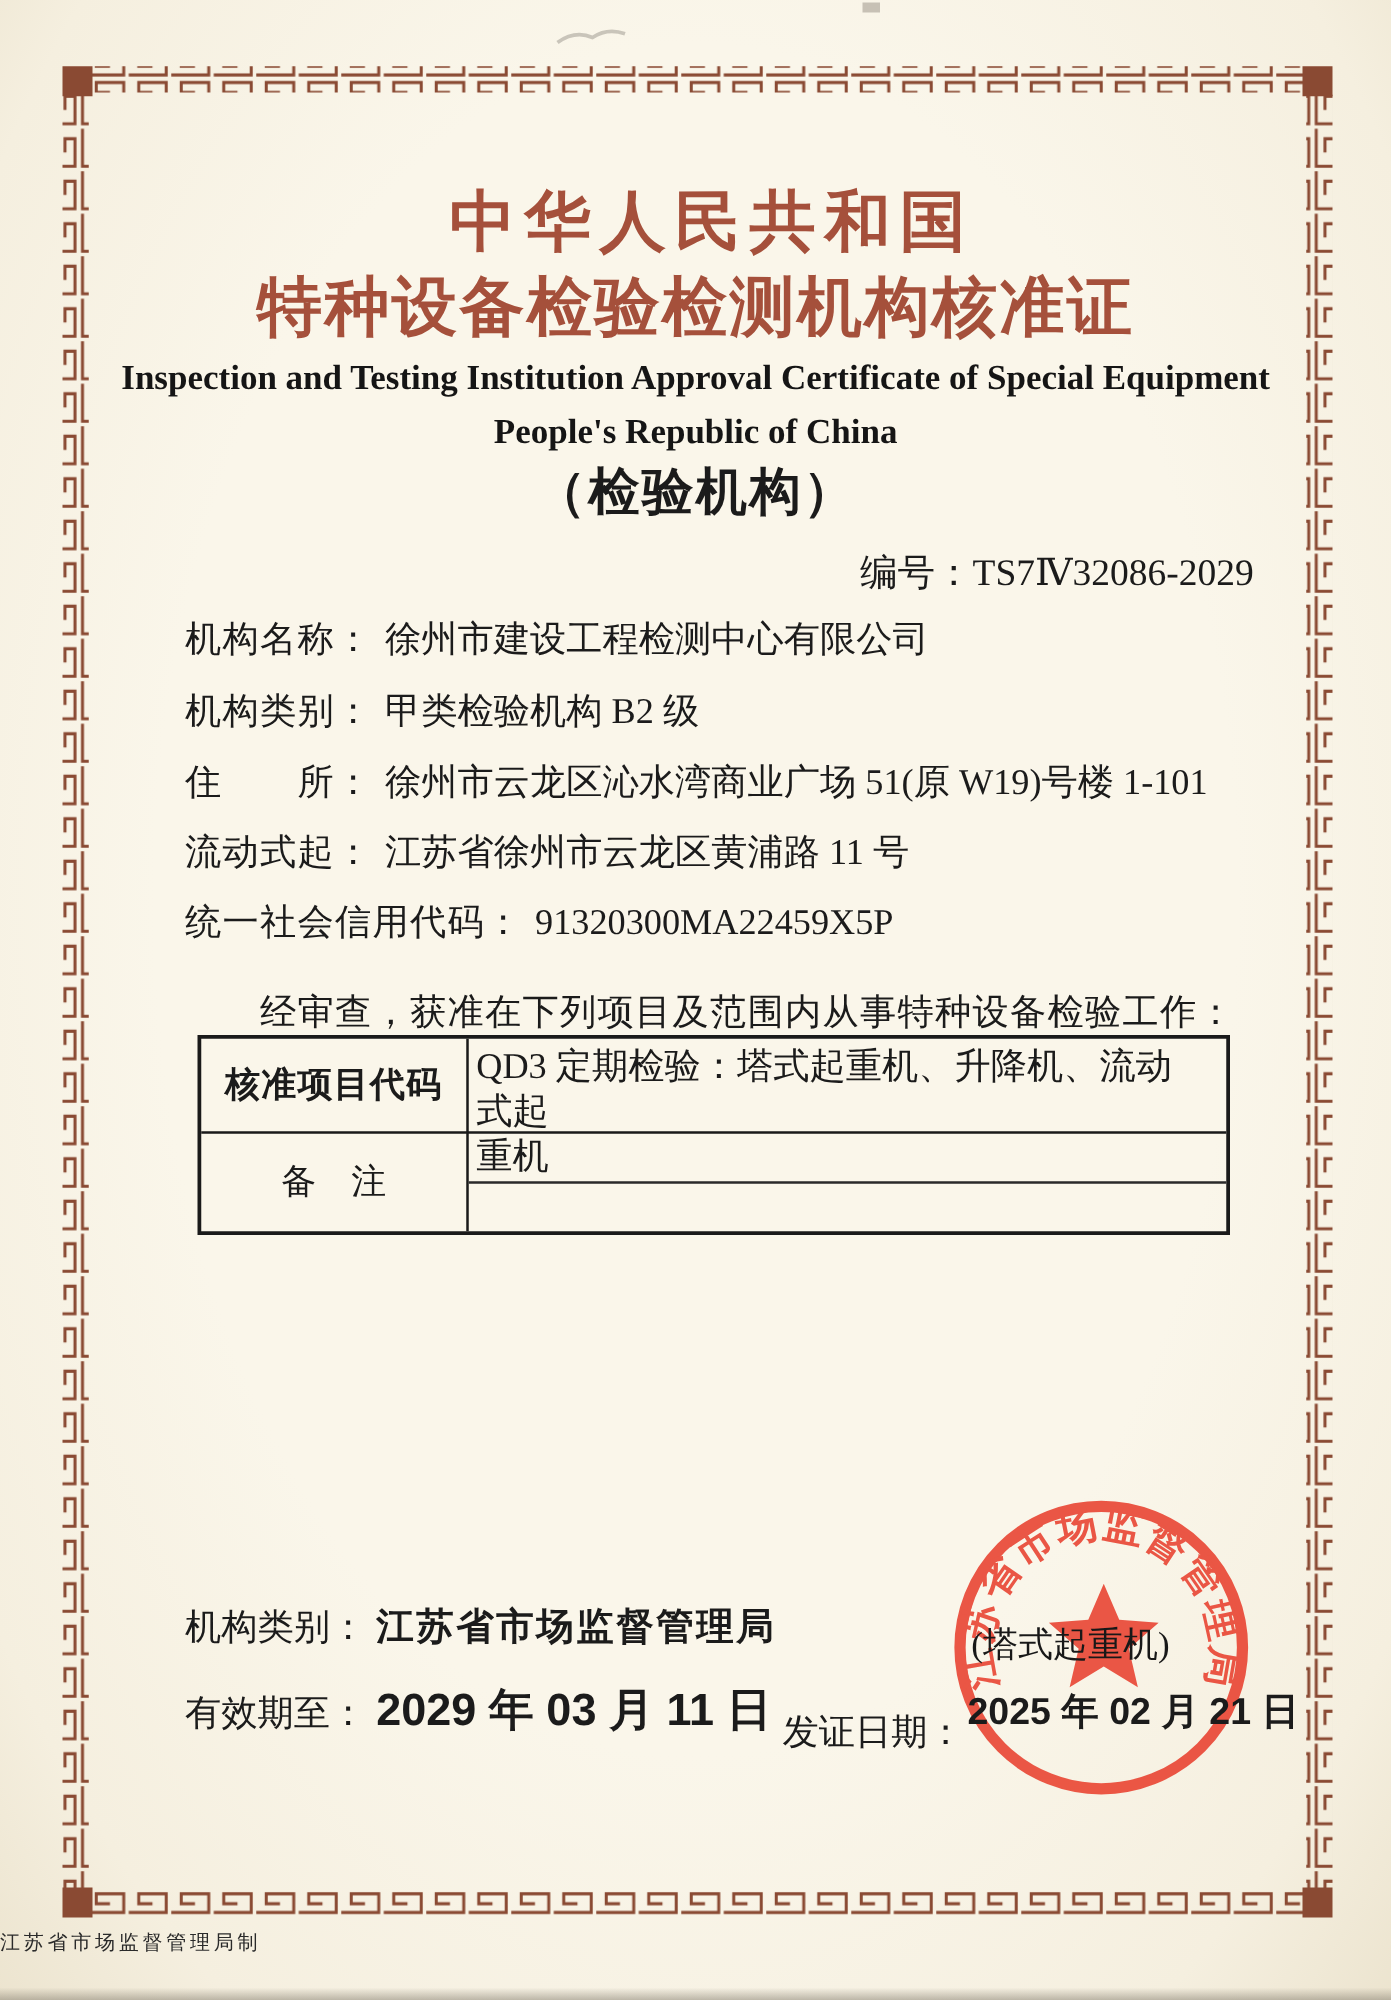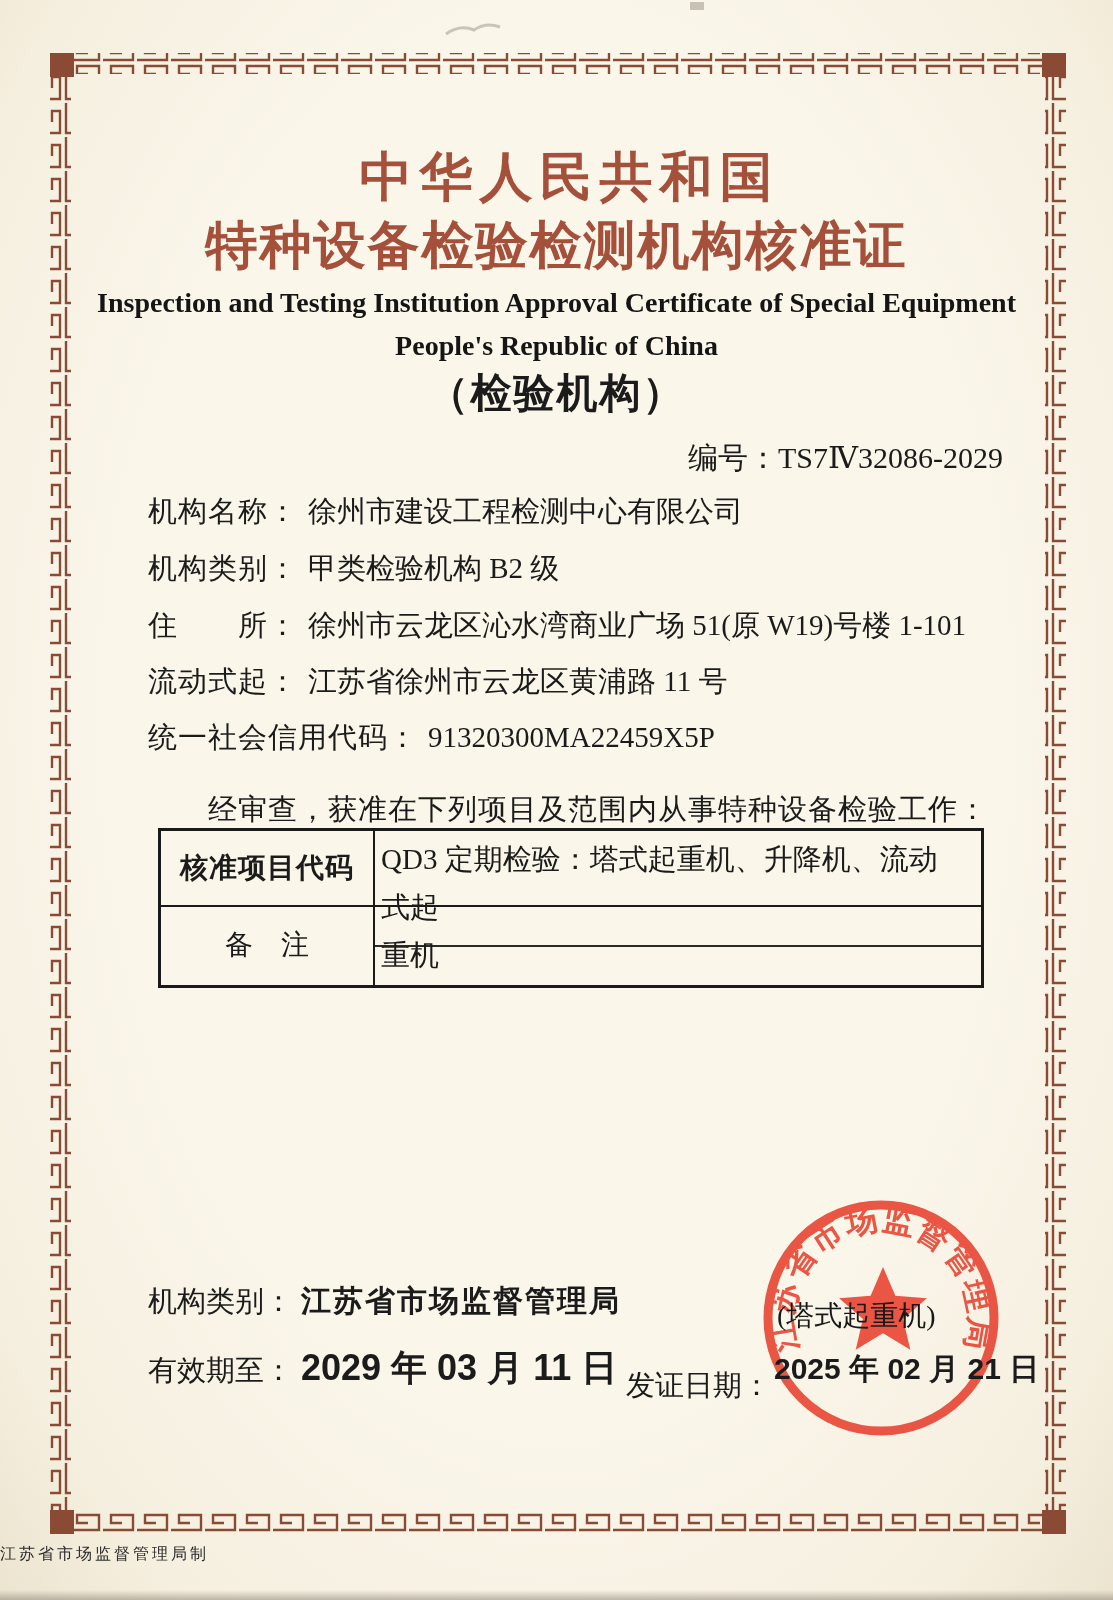--- a/index.html
+++ b/index.html
@@ -22,21 +22,21 @@
   .field .lbl{letter-spacing:1px;}
   .field .val{margin-left:10px;}
   .f0{top:492px;} .f1{top:549px;} .f2{top:606px;} .f3{top:662px;} .f4{top:718px;}
   .statement{top:790px;left:208px;font-size:29px;letter-spacing:1px;}
   .tbl{top:828px;left:158px;width:820px;height:154px;border:3px solid #1a1a1a;background:transparent;}
   .tbl .vline{position:absolute;left:212px;top:0;width:2px;height:100%;background:#1a1a1a;}
   .tbl .hline1{position:absolute;left:0;top:74px;width:100%;height:2px;background:#1a1a1a;}
   .tbl .hline2{position:absolute;left:214px;top:114px;right:0;height:2px;background:#2a2a2a;}
   .tbl .hcell{position:absolute;left:0;top:0;width:212px;height:74px;display:flex;align-items:center;justify-content:center;
       font-size:28px;font-weight:700;letter-spacing:1px;}
-  .tbl .scope{position:absolute;left:220px;top:4px;width:560px;font-size:29px;line-height:48px;}
+  .tbl .scope{position:absolute;left:220px;top:4px;width:560px;font-size:29px;line-height:36px;}
   .tbl .rcell{position:absolute;left:0;top:76px;width:212px;height:76px;display:flex;align-items:center;justify-content:center;
       font-size:28px;}
   .issuer{top:1281px;left:148px;font-size:29px;}
   .issuer .val{font-weight:700;font-size:30px;margin-left:8px;letter-spacing:2px;}
   .valid{top:1344px;left:148px;font-size:29px;}
   .datey{font-family:"Liberation Sans","DejaVu Sans",sans-serif;font-weight:600;font-size:36px;margin-left:8px;}
   .issuedate-lbl{top:1366px;left:626px;font-size:29px;}
   .issuedate-val{top:1349px;left:774px;font-size:30px;font-family:"Liberation Sans","DejaVu Sans",sans-serif;font-weight:600;}
   .sealtext{top:1297px;left:777px;font-size:28px;color:#181818;letter-spacing:0px;}
   .footer{top:1544px;left:0;width:100%;text-align:left;font-size:16px;letter-spacing:3px;color:#2a2a2a;}

